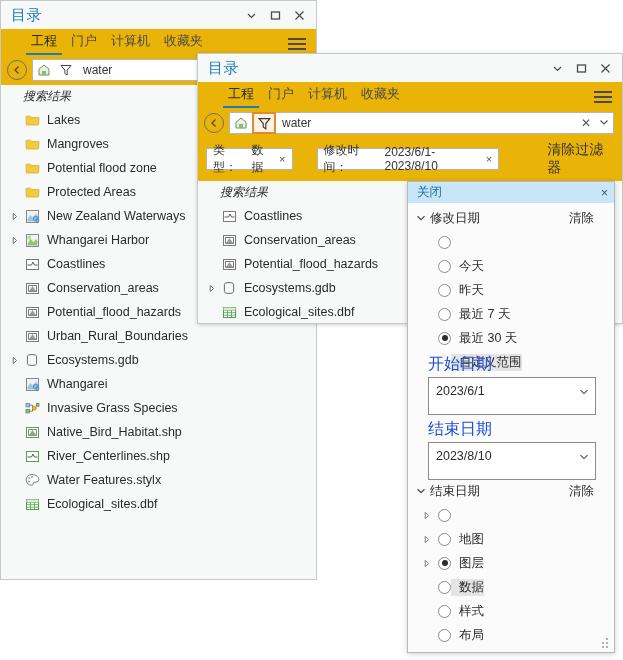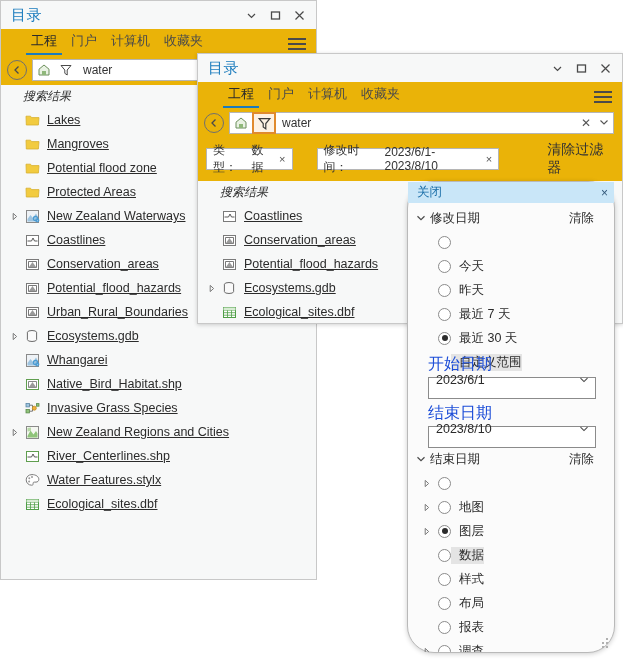--- a/index.html
+++ b/index.html
@@ -152,21 +152,21 @@
     align-items: center;
     height: 24px;
     padding-left: 8px;
   }
   .exp {
     width: 12px; height: 12px; flex: none;
     display: flex; align-items: center; justify-content: center;
     color: #6a6a6a; font-size: 8px;
   }
   .ic { width: 22px; flex: none; display: flex; align-items: center; justify-content: center; }
-  .lbl { font-size: 12.5px; color: #2b2b2b; padding-left: 4px; white-space: nowrap; text-decoration: underline; }
+  .lbl { font-size: 12.5px; color: #2b2b2b; padding-left: 4px; white-space: nowrap; }
 
   
   .flyout {
     position: absolute;
     background: #fbfbfb;
     border: 1px solid #b9b9b9;
     display: flex;
     flex-direction: column;
   }
   .flyout-head {
@@ -217,25 +217,25 @@
     width: 6px; height: 6px;
     border-radius: 50%;
     background: #2b2b2b;
   }
   .opt .otext { font-size: 12.5px; color: #2b2b2b; padding-left: 8px; margin-top: 48px; }
   .opt.sel .otext { background: #e4e4e4; }
 
   .fieldlabel { font-size: 16px; color: #1d4ed8; padding: 4px 0 2px 20px; }
   .selectbox {
     margin: 0 18px 0 20px;
-    height: 22px;
+    height: 38px;
     border: 1px solid #8b8b8b;
     background: #fff;
     display: flex;
-    align-items: center;
+    align-items: flex-end;
     padding: 0 6px 16px 7px;
   }
   .selectbox .v { flex: 1; font-size: 12.5px; color: #2b2b2b; }
   .selectbox .cv { font-size: 10px; color: #4a4a4a; }
 
   .grip {
     position: absolute;
     right: 4px; bottom: 4px;
     width: 10px; height: 10px;
   }
@@ -355,20 +355,35 @@
               <svg width="15" height="15" viewBox="0 0 15 15">
                 <rect x="1.5" y="1.5" width="12" height="12" fill="#eef2f6" stroke="#8a8a8a" stroke-width="1"></rect>
                 <path d="M2.5 10 L5.5 6 L8 9 L11 4.5 L12.5 7 L12.5 12.5 L2.5 12.5Z" fill="#9ec4e0"></path>
                 <circle cx="10.5" cy="9.5" r="2.1" fill="none" stroke="#4b9cd3" stroke-width="1.2"></circle>
                 <circle cx="12.3" cy="11.3" r="1.5" fill="none" stroke="#4b9cd3" stroke-width="1.2"></circle>
               </svg>
             </span>
             <span class="lbl">New Zealand Waterways</span>
           </div>
           <div class="row">
+            <span class="exp">
+              <svg width="8" height="9" viewBox="0 0 8 9">
+                <path d="M2.2 1.4 L5.6 4.5 L2.2 7.6 Z" fill="none" stroke="#7a7a7a" stroke-width="1"></path>
+              </svg>
+            </span>
+            <span class="ic">
+              <svg width="15" height="15" viewBox="0 0 15 15">
+                <rect x="1.5" y="1.5" width="12" height="12" fill="#f4f7f1" stroke="#8a8a8a" stroke-width="1"></rect>
+                <path d="M2.5 11 L5.5 5.5 L8.5 9.5 L11 6 L12.5 8.5 L12.5 12.5 L2.5 12.5Z" fill="#8fc47a"></path>
+                <path d="M2.5 3 L6 2.5 L6 6 L2.5 6.5Z" fill="#b7d9a8"></path>
+              </svg>
+            </span>
+            <span class="lbl">Whangarei Harbor</span>
+          </div>
+          <div class="row">
             <span class="exp"></span>
             <span class="ic">
               <svg width="15" height="13" viewBox="0 0 15 13">
                 <rect x="1.5" y="1.5" width="12" height="10" fill="#fff" stroke="#7a7a7a" stroke-width="1"></rect>
                 <path d="M2.5 7 L6.5 7 L8 4 L9.5 7 L12.5 7" stroke="#5a5a5a" stroke-width="1" fill="none"></path>
               </svg>
             </span>
             <span class="lbl">Coastlines</span>
           </div>
           <div class="row">
@@ -427,54 +442,39 @@
                 <circle cx="10.5" cy="9.5" r="2.1" fill="none" stroke="#4b9cd3" stroke-width="1.2"></circle>
                 <circle cx="12.3" cy="11.3" r="1.5" fill="none" stroke="#4b9cd3" stroke-width="1.2"></circle>
               </svg>
             </span>
             <span class="lbl">Whangarei</span>
           </div>
           <div class="row">
             <span class="exp"></span>
             <span class="ic">
               <svg width="15" height="13" viewBox="0 0 15 13">
-                <rect x="1.5" y="1.5" width="12" height="10" fill="#fff" stroke="#5f9e4f" stroke-width="1"></rect>
-                <path d="M3.5 3.5 L11.5 3.5 L11.5 9.5 L3.5 9.5 Z" fill="none" stroke="#7a7a7a" stroke-width=".9"></path>
-                <path d="M3.8 9.2 L7.5 4 L11.2 9.2 Z" fill="#9a9a9a"></path>
-              </svg>
-            </span>
-            <span class="lbl">Native_Bird_Habitat.shp</span>
-          </div>
-          <div class="row">
-            <span class="exp"></span>
-            <span class="ic">
-              <svg width="15" height="13" viewBox="0 0 15 13">
                 <rect x="1" y="1.5" width="3.4" height="3.4" fill="#9fc6e0" stroke="#5b86a6" stroke-width=".8"></rect>
                 <rect x="1" y="7.5" width="3.4" height="3.4" fill="#8fc47a" stroke="#5b8a4a" stroke-width=".8"></rect>
                 <path d="M4.4 3.2 L7.5 3.2 L7.5 9.2 L4.4 9.2" stroke="#6a6a6a" stroke-width=".9" fill="none"></path>
                 <circle cx="9.3" cy="6.2" r="2" fill="#f0b23c" stroke="#c38c22" stroke-width=".8"></circle>
                 <rect x="11.4" y="1.6" width="2.6" height="2.6" fill="#8fc47a" stroke="#5b8a4a" stroke-width=".8"></rect>
               </svg>
             </span>
             <span class="lbl">Invasive Grass Species</span>
           </div>
           <div class="row">
-            <span class="exp">
-              <svg width="8" height="9" viewBox="0 0 8 9">
-                <path d="M2.2 1.4 L5.6 4.5 L2.2 7.6 Z" fill="none" stroke="#7a7a7a" stroke-width="1"></path>
-              </svg>
-            </span>
-            <span class="ic">
-              <svg width="15" height="15" viewBox="0 0 15 15">
-                <rect x="1.5" y="1.5" width="12" height="12" fill="#f4f7f1" stroke="#8a8a8a" stroke-width="1"></rect>
-                <path d="M2.5 11 L5.5 5.5 L8.5 9.5 L11 6 L12.5 8.5 L12.5 12.5 L2.5 12.5Z" fill="#8fc47a"></path>
-                <path d="M2.5 3 L6 2.5 L6 6 L2.5 6.5Z" fill="#b7d9a8"></path>
-              </svg>
-            </span>
-            <span class="lbl">New Zealand Regions and Cities</span>
+            <span class="exp"></span>
+            <span class="ic">
+              <svg width="15" height="13" viewBox="0 0 15 13">
+                <rect x="1.5" y="1.5" width="12" height="10" fill="#fff" stroke="#5f9e4f" stroke-width="1"></rect>
+                <path d="M3.5 3.5 L11.5 3.5 L11.5 9.5 L3.5 9.5 Z" fill="none" stroke="#7a7a7a" stroke-width=".9"></path>
+                <path d="M3.8 9.2 L7.5 4 L11.2 9.2 Z" fill="#9a9a9a"></path>
+              </svg>
+            </span>
+            <span class="lbl">Native_Bird_Habitat.shp</span>
           </div>
           <div class="row">
             <span class="exp"></span>
             <span class="ic">
               <svg width="15" height="13" viewBox="0 0 15 13">
                 <rect x="1.5" y="1.5" width="12" height="10" fill="#fff" stroke="#5f9e4f" stroke-width="1"></rect>
                 <path d="M2.5 7 L6.5 7 L8 4 L9.5 7 L12.5 7" stroke="#5a5a5a" stroke-width="1" fill="none"></path>
               </svg>
             </span>
             <span class="lbl">River_Centerlines.shp</span>
@@ -642,21 +642,21 @@
                 <path d="M1.5 4.2 H13.5 M1.5 6.7 H13.5 M1.5 9.2 H13.5 M5.5 1.5 V11.5 M9.5 1.5 V11.5" stroke="#4f9e47" stroke-width=".8"></path>
                 <rect x="1.5" y="1.5" width="12" height="2.7" fill="#d7ecd3"></rect>
               </svg>
             </span>
             <span class="lbl">Ecological_sites.dbf</span>
           </div>
         </div>
     </div>
   </div>
 
-  <div class="flyout" id="filter-panel" style="left:407px; top:181px; width:208px; height:472px; box-shadow: 0 1px 5px rgba(0,0,0,.2); border-radius: 27px;">
+  <div class="flyout" id="filter-panel" style="left:407px; top:181px; width:208px; height:472px; box-shadow: 0 1px 5px rgba(0,0,0,.2);">
     <div class="flyout-head">
       <div class="t">关闭</div>
       <div class="x">×</div>
     </div>
     <div class="flyout-body" id="filter-body">
         <div class="sect">
           <span class="chev"><svg width="10" height="8" viewBox="0 0 10 8">
               <path d="M1.5 2.2 L5 5.6 L8.5 2.2" stroke="#4a4a4a" stroke-width="1.2" fill="none"></path>
             </svg></span>
           <span class="name">修改日期</span>

